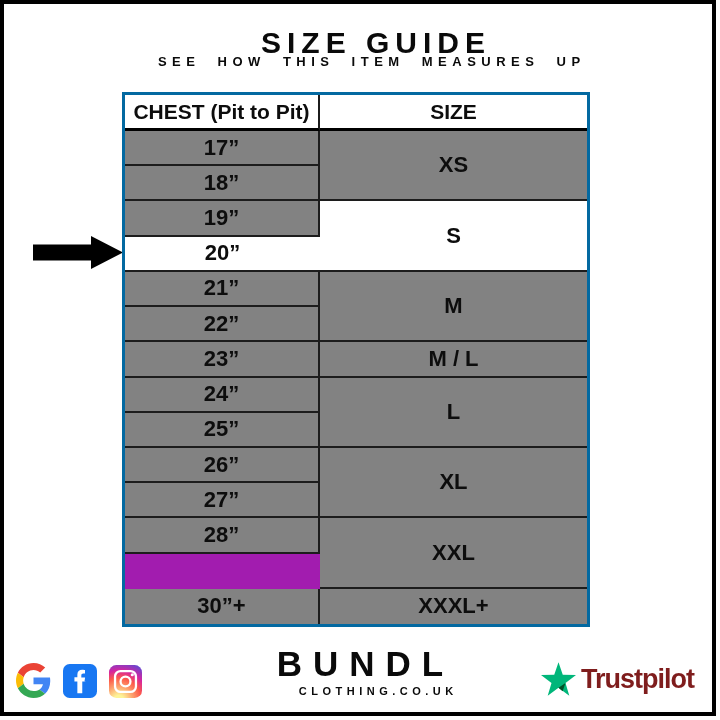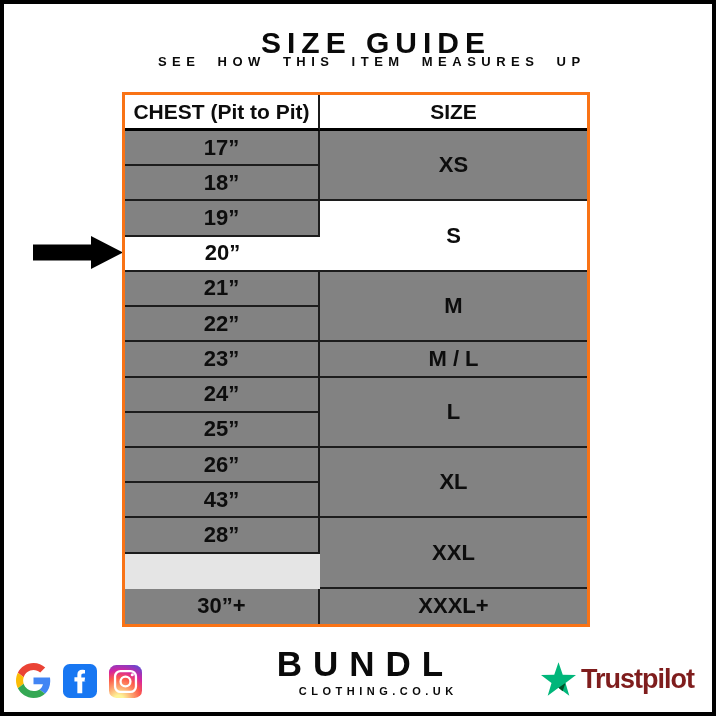--- a/index.html
+++ b/index.html
@@ -5,21 +5,21 @@
   html,body{margin:0;padding:0;background:#ffffff;}
   .page{position:relative;width:720px;height:720px;background:#ffffff;overflow:hidden;
         font-family:"Liberation Sans", sans-serif;color:#0a0a0a;}
   .frame{position:absolute;left:0;top:0;right:4px;bottom:4px;border:4px solid #000;pointer-events:none;}
   .title{position:absolute;left:0;top:13px;width:100%;margin:13px;text-align:center;
          font-size:30px;font-weight:bold;letter-spacing:6px;text-indent:6px;}
   .subtitle{position:absolute;left:0;top:54px;width:100%;text-align:center;
          font-size:13px;font-weight:bold;letter-spacing:5.5px;text-indent:5.5px;word-spacing:8px;padding-left:9px;}
   .arrow{position:absolute;left:33px;top:236px;width:90px;height:33px;fill:#000;}
   .tbl{position:absolute;left:122px;top:92px;width:468px;height:535px;box-sizing:border-box;
-       border:3px solid #f97316;background:#e5e5e5;display:grid;
+       border:3px solid #0369a1;background:#a21caf;display:grid;
        grid-template-columns:195px 1fr;grid-template-rows:36px repeat(14,1fr);}
   .c{display:flex;align-items:center;justify-content:center;
      font-weight:bold;font-size:22px;color:#0d0d0d;background:#828282;
      border-bottom:2px solid #1c1c1c;box-sizing:border-box;}
   .hdr{background:#fff;border-bottom:3px solid #000;font-size:21px;}
   .c1{border-right:2px solid #1c1c1c;}
   .hl{background:#ffffff;}
   .nr{border-right:none;}
   .lb{border-bottom:none;}
   .footer-icons svg{position:absolute;display:block;}
@@ -49,21 +49,21 @@
     <div class="c c1" style="grid-area:2/1">17”</div>
     <div class="c c1" style="grid-area:3/1">18”</div>
     <div class="c c1" style="grid-area:4/1">19”</div>
     <div class="c c1 hl nr" style="grid-area:5/1">20”</div>
     <div class="c c1" style="grid-area:6/1">21”</div>
     <div class="c c1" style="grid-area:7/1">22”</div>
     <div class="c c1" style="grid-area:8/1">23”</div>
     <div class="c c1" style="grid-area:9/1">24”</div>
     <div class="c c1" style="grid-area:10/1">25”</div>
     <div class="c c1" style="grid-area:11/1">26”</div>
-    <div class="c c1" style="grid-area:12/1">43”</div>
+    <div class="c c1" style="grid-area:12/1">27”</div>
     <div class="c c1" style="grid-area:13/1">28”</div>
     <div class="c c1 lb" style="grid-area:15/1">30”+</div>
 
     <div class="c" style="grid-row:2/4;grid-column:2">XS</div>
     <div class="c hl" style="grid-row:4/6;grid-column:2">S</div>
     <div class="c" style="grid-row:6/8;grid-column:2">M</div>
     <div class="c" style="grid-row:8/9;grid-column:2">M / L</div>
     <div class="c" style="grid-row:9/11;grid-column:2">L</div>
     <div class="c" style="grid-row:11/13;grid-column:2">XL</div>
     <div class="c lb" style="grid-row:15/16;grid-column:2">XXXL+</div>

